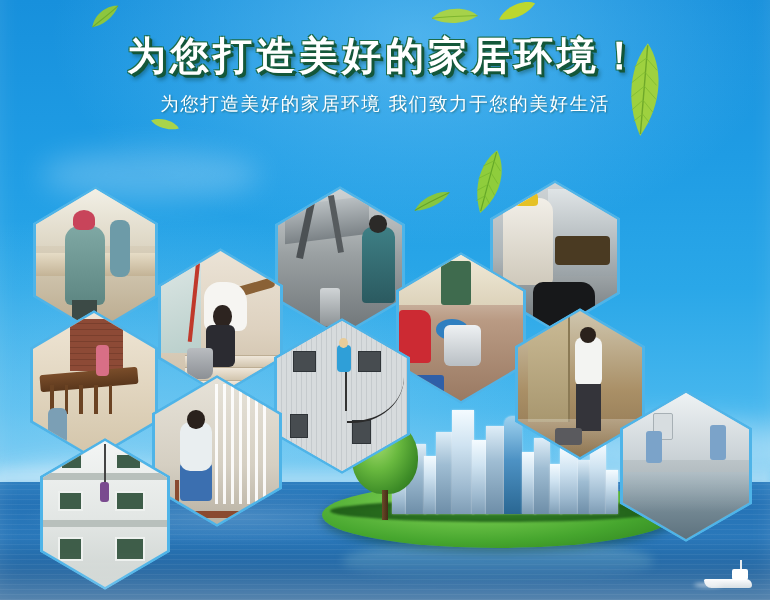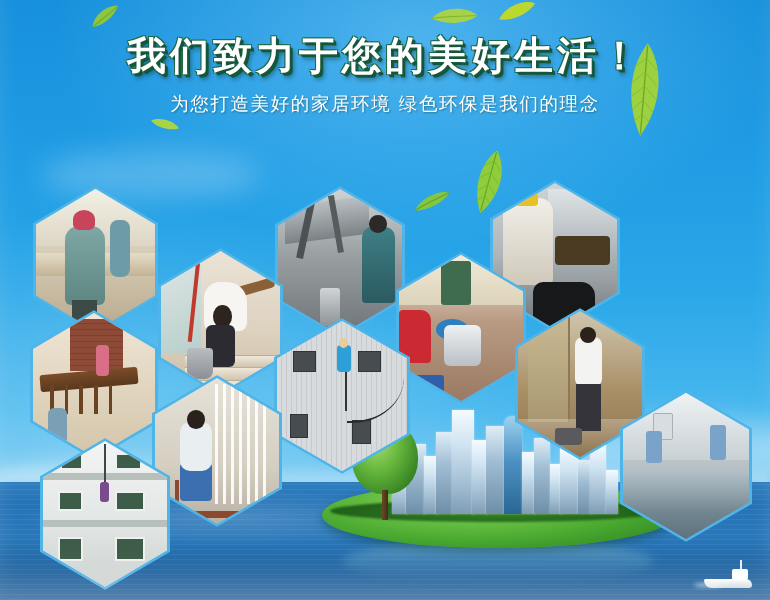--- a/index.html
+++ b/index.html
@@ -220,22 +220,22 @@
 <body>
 
 <div id="banner">
 
   <div class="cloud" style="left:-60px;bottom:40px;width:300px;height:90px;opacity:.75;"></div>
   <div class="cloud" style="left:120px;bottom:18px;width:360px;height:70px;opacity:.7;"></div>
   <div class="cloud" style="left:560px;bottom:120px;width:260px;height:60px;opacity:.35;"></div>
   <div class="cloud" style="left:40px;top:150px;width:220px;height:50px;opacity:.22;"></div>
 
   <div class="head-wrap">
-    <div id="main-title">我们致力于您的美好生活！</div>
-    <div id="sub-title">为您打造美好的家居环境 绿色环保是我们的理念</div>
+    <div id="main-title">为您打造美好的家居环境！</div>
+    <div id="sub-title">为您打造美好的家居环境 我们致力于您的美好生活</div>
   </div>
 
   <div class="sea-glow"></div>
   <div class="sea"></div>
   <div class="island-refl"></div>
   <div class="island-grass"></div>
   <div class="island-rim"></div>
 
   <div class="skyline">
     <div class="bld" style="left:0px;width:16px;height:52px;"></div>

